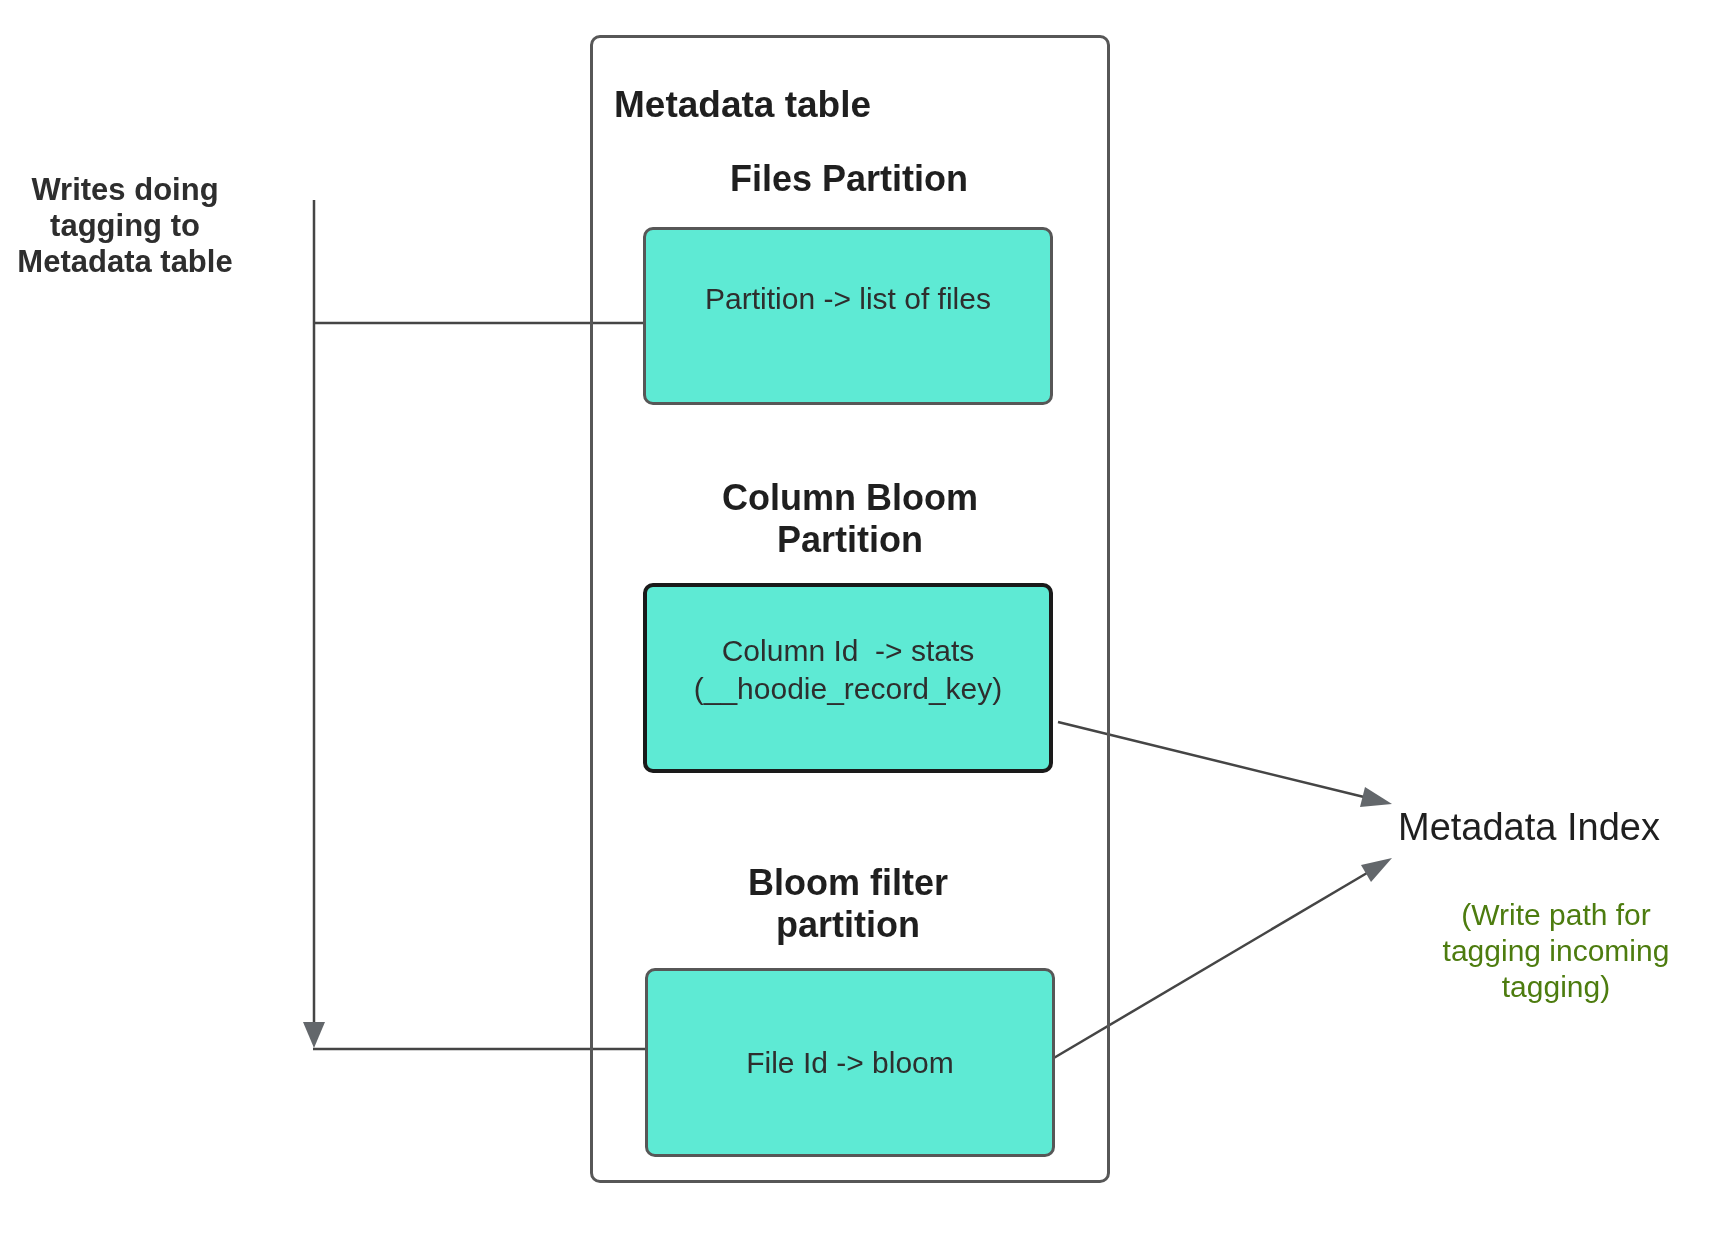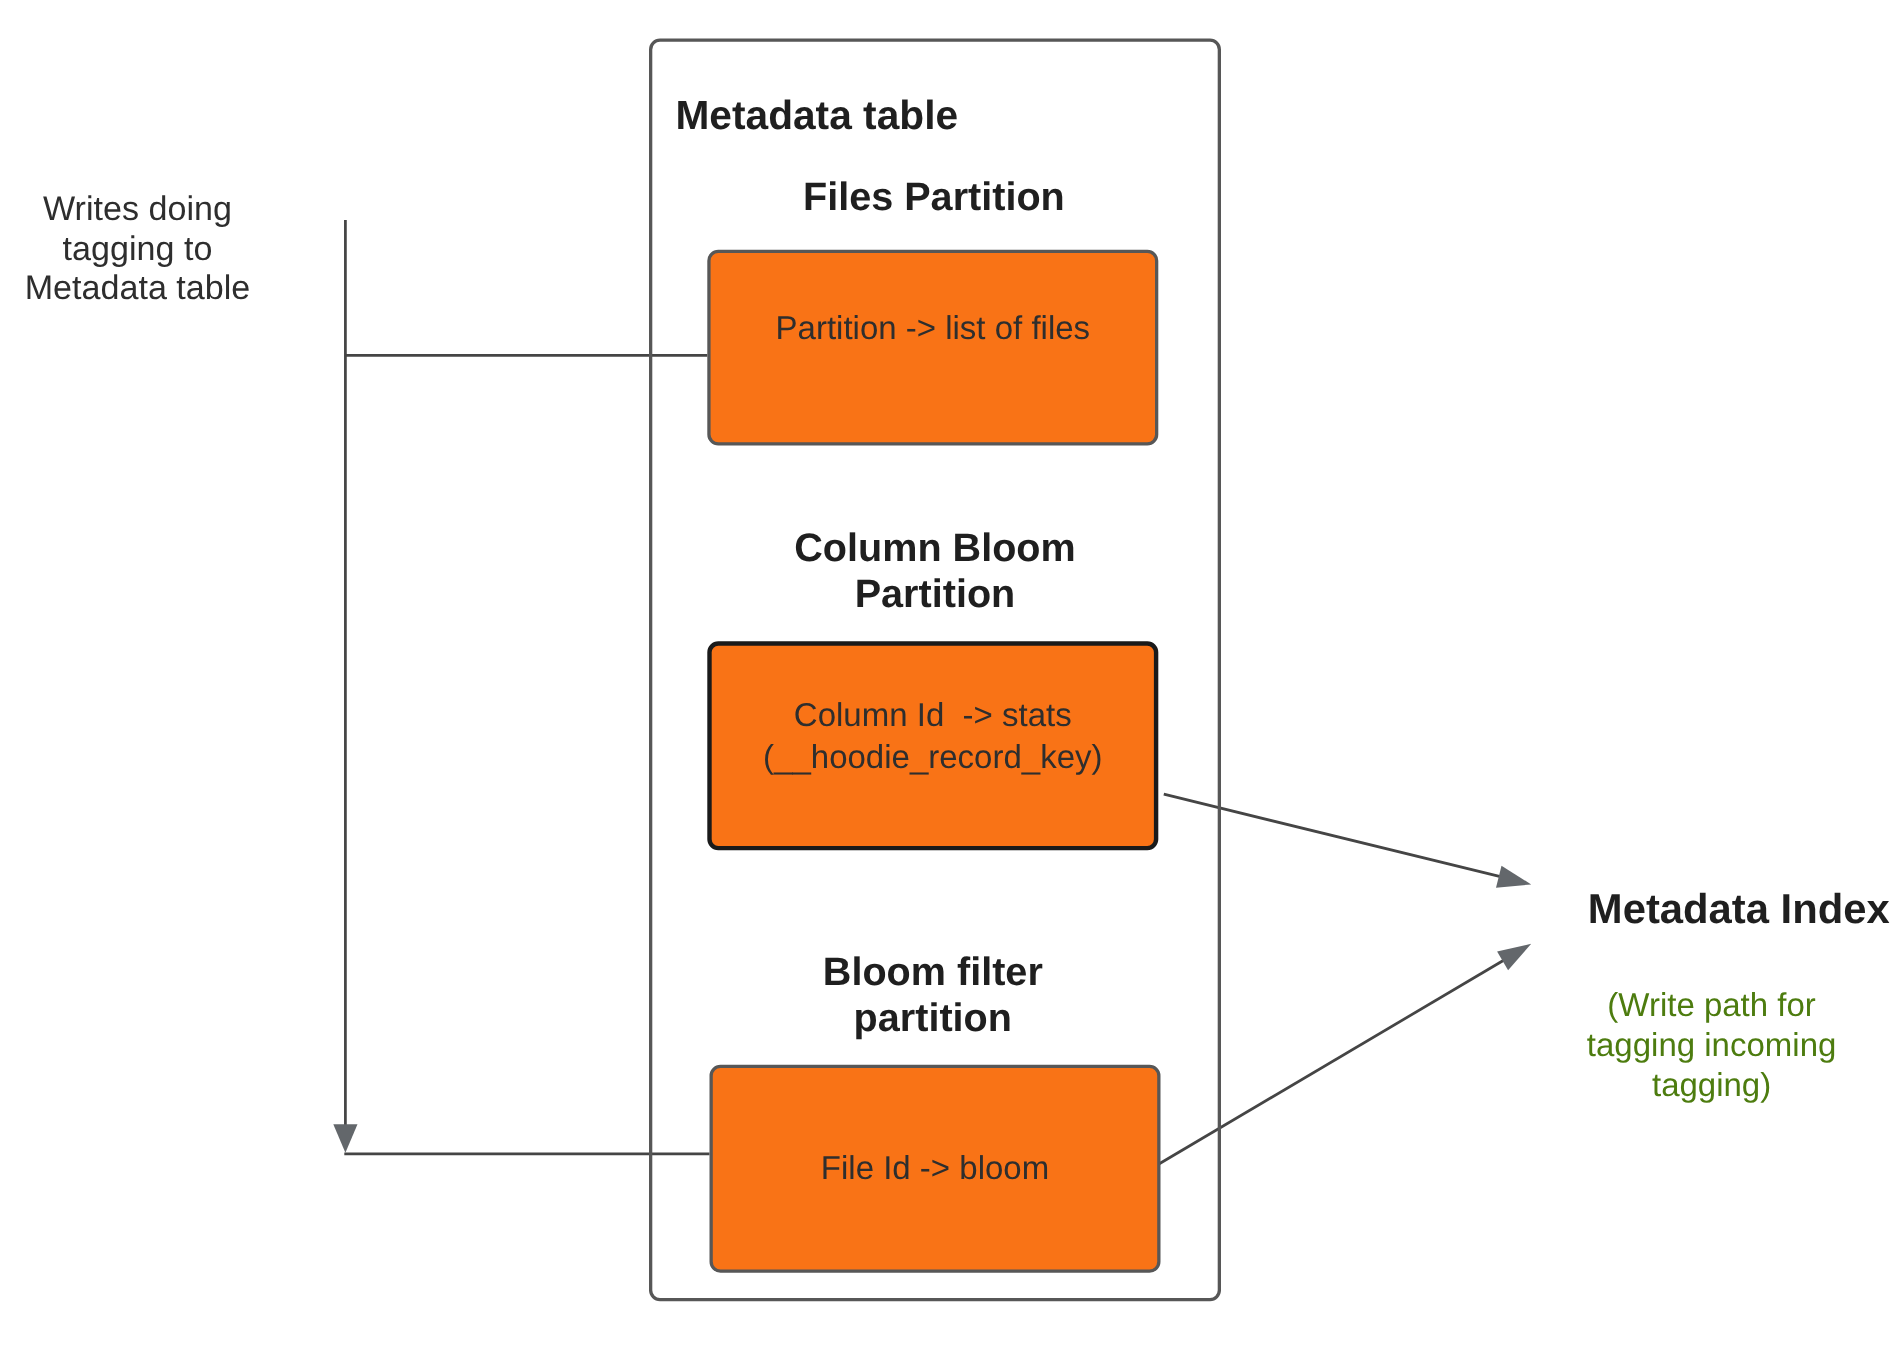--- a/index.html
+++ b/index.html
@@ -27,20 +27,21 @@
 
   
   .left-note {
     left: 10px;
     top: 172px;
     width: 230px;
     text-align: center;
     font-size: 31px;
     line-height: 36px;
     color: #2e2e2e;
+    font-weight: bold;
   }
   .outer-title {
     left: 614px;
     top: 84px;
     font-size: 37px;
     font-weight: bold;
     color: #1f1f1f;
     white-space: nowrap;
   }
   .partition-heading {
@@ -52,23 +53,23 @@
     color: #1f1f1f;
   }
   .heading-files   { left: 649px; top: 158px; }
   .heading-stats   { left: 650px; top: 477px; }
   .heading-bloom   { left: 648px; top: 862px; }
 
   .index-title {
     left: 1398px;
     top: 806px;
     width: 320px;
-    text-align: right;
+    text-align: left;
     font-size: 38px;
-    font-weight: bold;
+    font-weight: normal;
     color: #1f1f1f;
   }
   .index-note {
     left: 1396px;
     top: 897px;
     width: 320px;
     text-align: center;
     font-size: 30px;
     line-height: 36px;
     color: #4d7c0f;
@@ -82,21 +83,21 @@
     height: 1148px;
     border: 3px solid #575757;
     border-radius: 10px;
     box-sizing: border-box;
   }
   .inner-box {
     width: 410px;
     box-sizing: border-box;
     border: 3px solid #575757;
     border-radius: 10px;
-    background: #f97316;
+    background: #5eead4;
     display: flex;
     flex-direction: column;
     align-items: center;
     justify-content: center;
     text-align: center;
     font-size: 30px;
     line-height: 38px;
     color: #2e2e2e;
     white-space: pre-wrap;
   }

